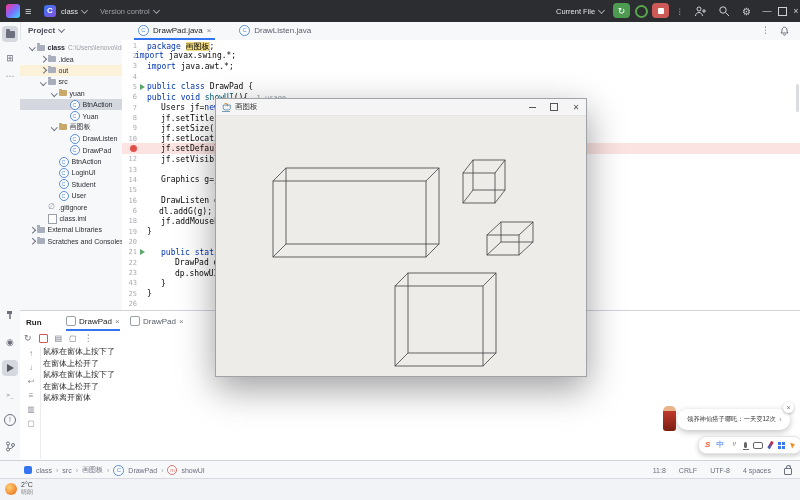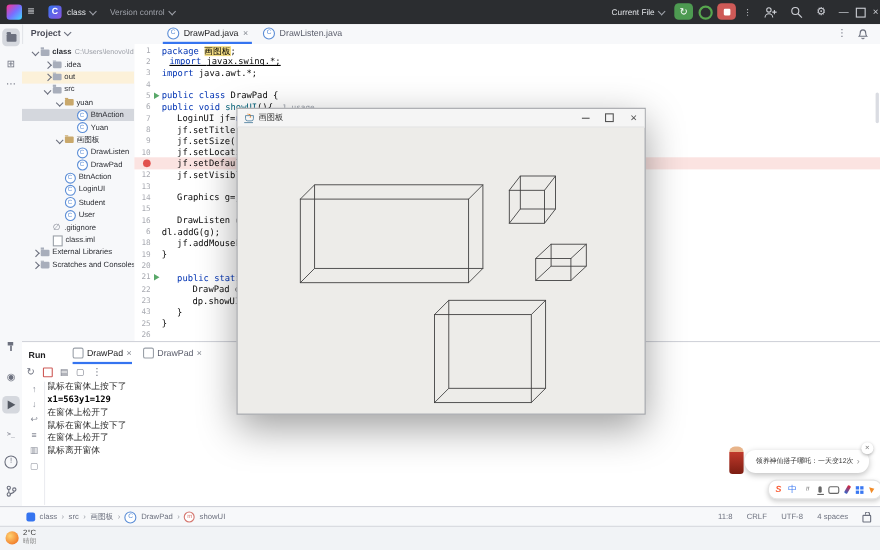--- a/index.html
+++ b/index.html
@@ -220,21 +220,21 @@
       </div>
     <div class="winctl" style="left:789px">×</div>
   </div>
 
   <div class="tabsrow">
     <div class="projhead">
       <span>Project</span>
         <span class="chev" style="color:#6C707E"></span>
     </div>
     <div id="etabs">
-        <div class="etab active" style="left: 126px;">
+        <div class="etab active" style="left: 112px;">
           <span class="cls-ico">C</span>
           <span>DrawPad.java</span>
           <span class="xmark">×</span>
           <span class="underline"></span>
         </div>
         <div class="etab" style="left: 213.2px;">
           <span class="cls-ico">C</span>
           <span>DrawListen.java</span>
         </div>
       </div>
@@ -374,42 +374,42 @@
   </div>
 
   <div class="editor">
     <div id="code">
         <div class="cline">
           <span class="ln">1</span>
           <span class="ctext" style="left: 25px;"><span class="kw">package </span><span class="hl">画图板</span><span class="pl">;</span></span>
         </div>
         <div class="cline">
           <span class="ln">2</span>
-          <span class="ctext" style="left: 32px; text-decoration: underline;"><span class="kw">import </span><span class="pl">javax.swing.*;</span></span>
+          <span class="ctext" style="left: 13px;"><span class="kw">import </span><span class="pl">javax.swing.*;</span></span>
         </div>
         <div class="cline">
           <span class="ln">3</span>
           <span class="ctext" style="left: 25px;"><span class="kw">import </span><span class="pl">java.awt.*;</span></span>
         </div>
         <div class="cline">
           <span class="ln">4</span>
           <span class="ctext" style="left: 25px;"></span>
         </div>
         <div class="cline">
           <span class="ln">5</span>
           <span class="run-tri"></span>
           <span class="ctext" style="left: 25px;"><span class="kw">public class </span><span class="pl">DrawPad {</span></span>
         </div>
         <div class="cline">
           <span class="ln">6</span>
           <span class="ctext" style="left: 25px;"><span class="kw">public void </span><span class="fn">showUI</span><span class="pl">(){</span><span class="in">  1 usage</span></span>
         </div>
         <div class="cline">
           <span class="ln">7</span>
-          <span class="ctext" style="left: 39px;"><span class="pl">LoginUI jf=</span><span class="kw">new</span><span class="pl"> J</span></span>
+          <span class="ctext" style="left: 39px;"><span class="pl">Users jf=</span><span class="kw">new</span><span class="pl"> J</span></span>
         </div>
         <div class="cline">
           <span class="ln">8</span>
           <span class="ctext" style="left: 39px;"><span class="pl">jf.setTitle(</span><span class="str">"画</span></span>
         </div>
         <div class="cline">
           <span class="ln">9</span>
           <span class="ctext" style="left: 39px;"><span class="pl">jf.setSize( </span><span class="chip">wid</span></span>
         </div>
         <div class="cline">
@@ -435,21 +435,21 @@
         <div class="cline">
           <span class="ln">15</span>
           <span class="ctext" style="left: 25px;"></span>
         </div>
         <div class="cline">
           <span class="ln">16</span>
           <span class="ctext" style="left: 39px;"><span class="pl">DrawListen dl=n</span></span>
         </div>
         <div class="cline">
           <span class="ln">6</span>
-          <span class="ctext" style="left: 25px;"><span class="pl">dl.addG(g);</span></span>
+          <span class="ctext" style="left: 37px;"><span class="pl">dl.addG(g);</span></span>
         </div>
         <div class="cline">
           <span class="ln">18</span>
           <span class="ctext" style="left: 39px;"><span class="pl">jf.addMouseLis</span></span>
         </div>
         <div class="cline">
           <span class="ln">19</span>
           <span class="ctext" style="left: 25px;"><span class="pl">}</span></span>
         </div>
         <div class="cline">
@@ -512,21 +512,20 @@
       <span>↑</span>
       <span>↓</span>
       <span>↩</span>
       <span>≡</span>
       <span>▥</span>
       <span>▢</span>
     </div>
     <div class="gutsep"></div>
     <div class="console" id="console">
         <div class="conline">鼠标在窗体上按下了</div>
-        <div class="conline b">x1=563y1=129</div>
         <div class="conline">在窗体上松开了</div>
         <div class="conline">鼠标在窗体上按下了</div>
         <div class="conline">在窗体上松开了</div>
         <div class="conline">鼠标离开窗体</div>
       </div>
   </div>
 
   <div class="statusbar">
     <div class="crumbs" id="crumbs">
         <span class="mod-ico"></span>

